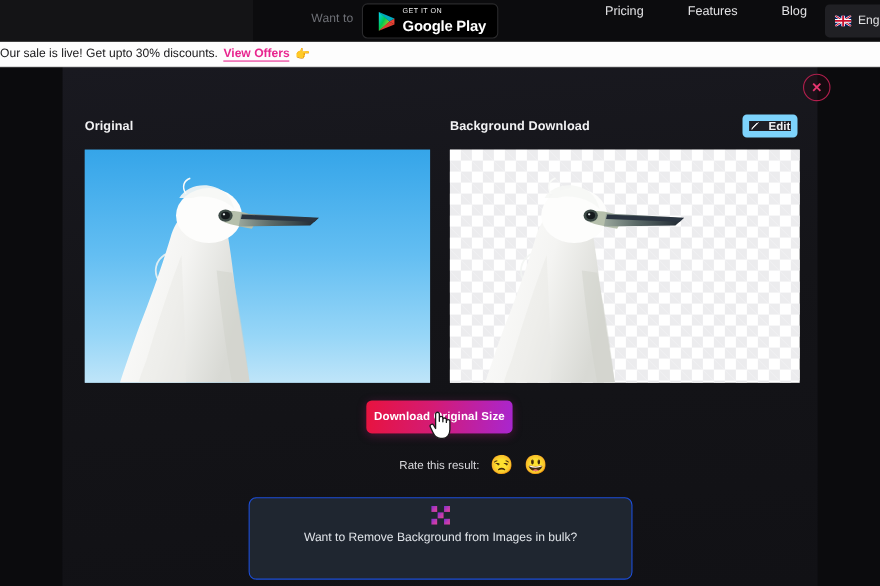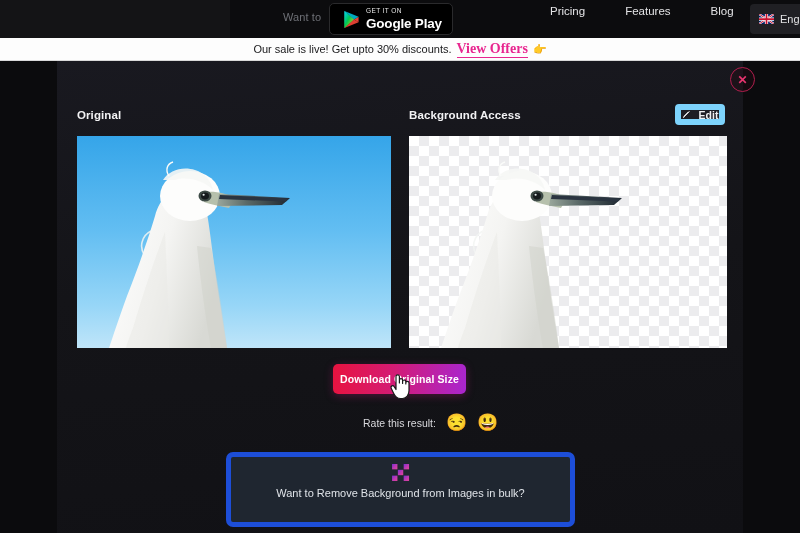--- a/index.html
+++ b/index.html
@@ -48,28 +48,28 @@
     background:#202024; border-radius:4px;
     display:flex; align-items:center; gap:6px; padding:0 9px;
   }
   .flag { width:15px; height:10px; flex:none; border-radius:1px; }
   .lang-label { font-size:11px; color:#e3e3e5; white-space:nowrap; }
 
   
   .sale-banner {
     position:absolute; left:0; top:38px; width:800px; height:23px;
     background:#fdfdfd;
-    display:flex; align-items:center; justify-content:center;
+    display:flex; align-items:center; 
     gap:5px; z-index:5;
     border-bottom:1px solid #d9d9d9;
   }
   .sale-text { font-size:11px; color:#18181a; }
   .sale-link {
-    font-size:14px; color:#e8268f; font-weight:bold;
-    border-bottom:1.5px solid #e8268f; text-decoration:none; cursor:pointer;font-family:Liberation Serif, serif;
+    font-size:11px; color:#e8268f; font-weight:bold;
+    border-bottom:1.5px solid #e8268f; text-decoration:none; cursor:pointer;
   }
   .sale-emoji { font-size:11px; }
 
   
   .overlay {
     position:absolute; left:0; top:61px; width:800px; height:472px;
     background:#0b0b0d;
   }
   .modal {
     position:absolute; left:57px; top:61px;
@@ -143,21 +143,21 @@
     display:flex; align-items:center; gap:10px;padding-left:41px;
   }
   .rate-label { font-size:10.5px; color:#d8d8dc; }
   .emoji { font-size:17px; line-height:1; cursor:pointer; }
 
   
   .bulk-card {
     position:absolute; left:226px; top:452px;
     width:349px; height:75px;
     background:#1f2630;
-    border:5px solid #1d4ed8;
+    border:1px solid #1d4ed8;
     border-radius:7px;
     display:flex; flex-direction:column; align-items:center;
     padding-top:7px;
   }
   .bulk-logo { width:18px; height:17px; }
   .bulk-text {
     font-size:11px; color:#dfe3e8; margin-top:6px;
   }
   .bulk-cta {
     margin-top:7px; display:flex; align-items:center; gap:6px;
@@ -233,21 +233,21 @@
 
 <div class="overlay"></div>
 
 <div class="modal"></div>
 
 <div class="close-btn">
   <span class="close-x">✕</span>
 </div>
 
 <div class="label-original">Original</div>
-<div class="label-removed">Background Access</div>
+<div class="label-removed">Background Download</div>
 
 <div class="edit-btn">
   <svg class="pencil" viewBox="0 0 16 16" fill="none" stroke="#f0f0f2" stroke-width="1.6" stroke-linecap="round">
     <path d="M3 13 L13 3"></path>
     <path d="M3 13 L3.4 11 L11 3.4"></path>
   </svg>
   <span class="edit-label">Edit</span>
 </div>
 
 <div class="img-original">

